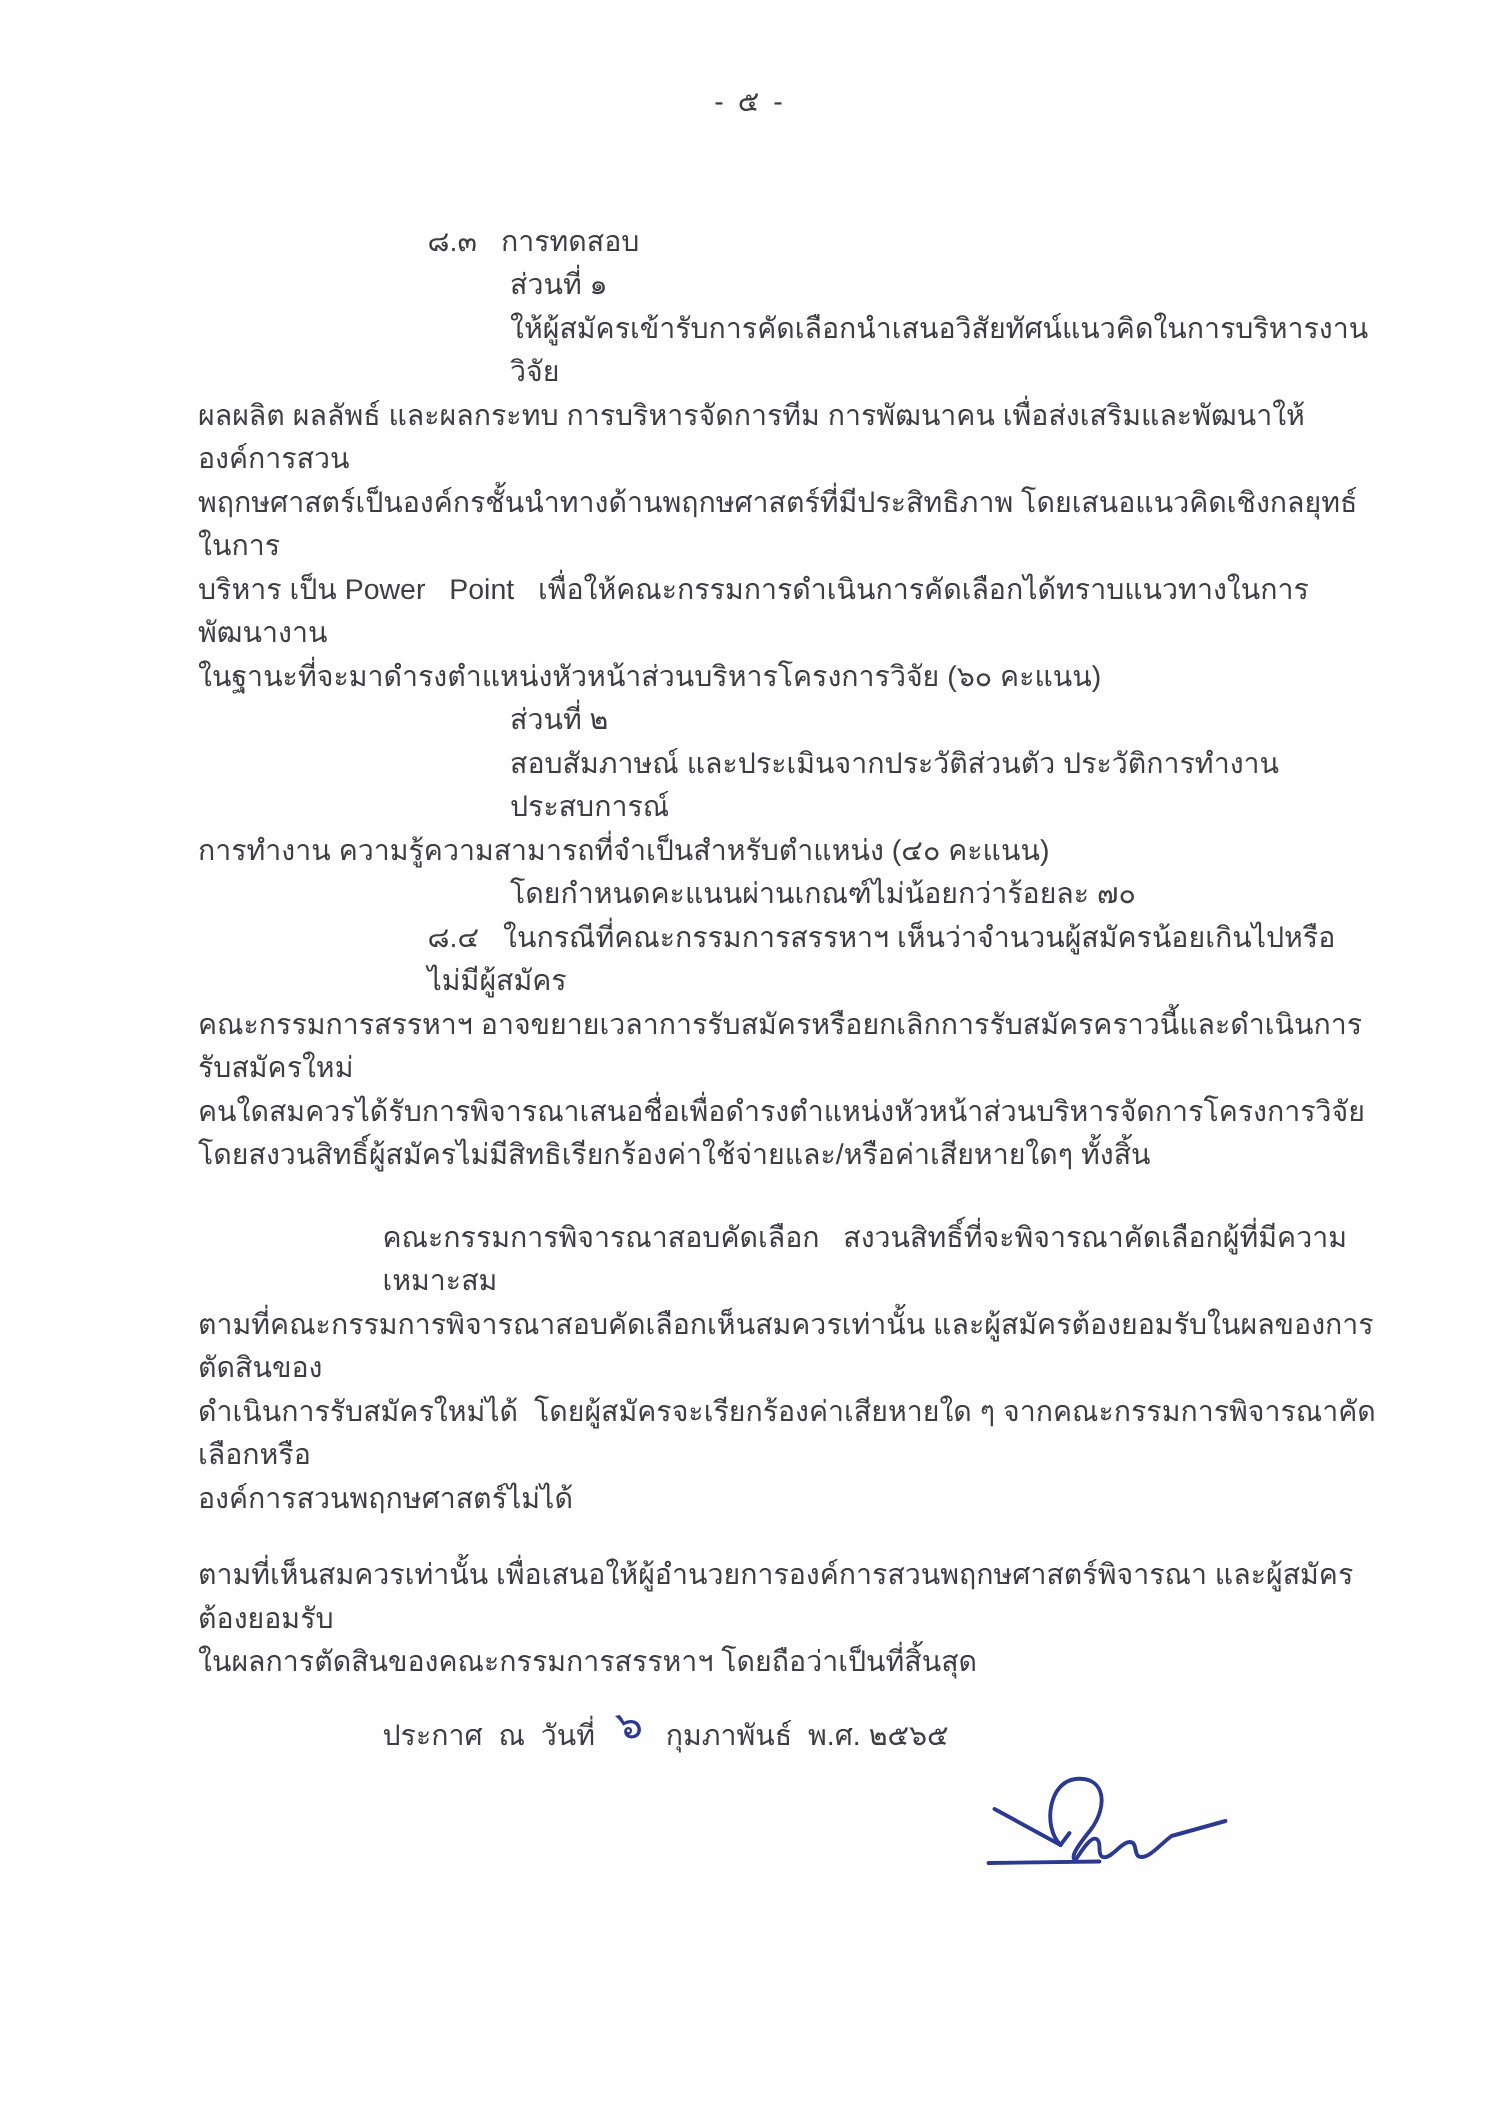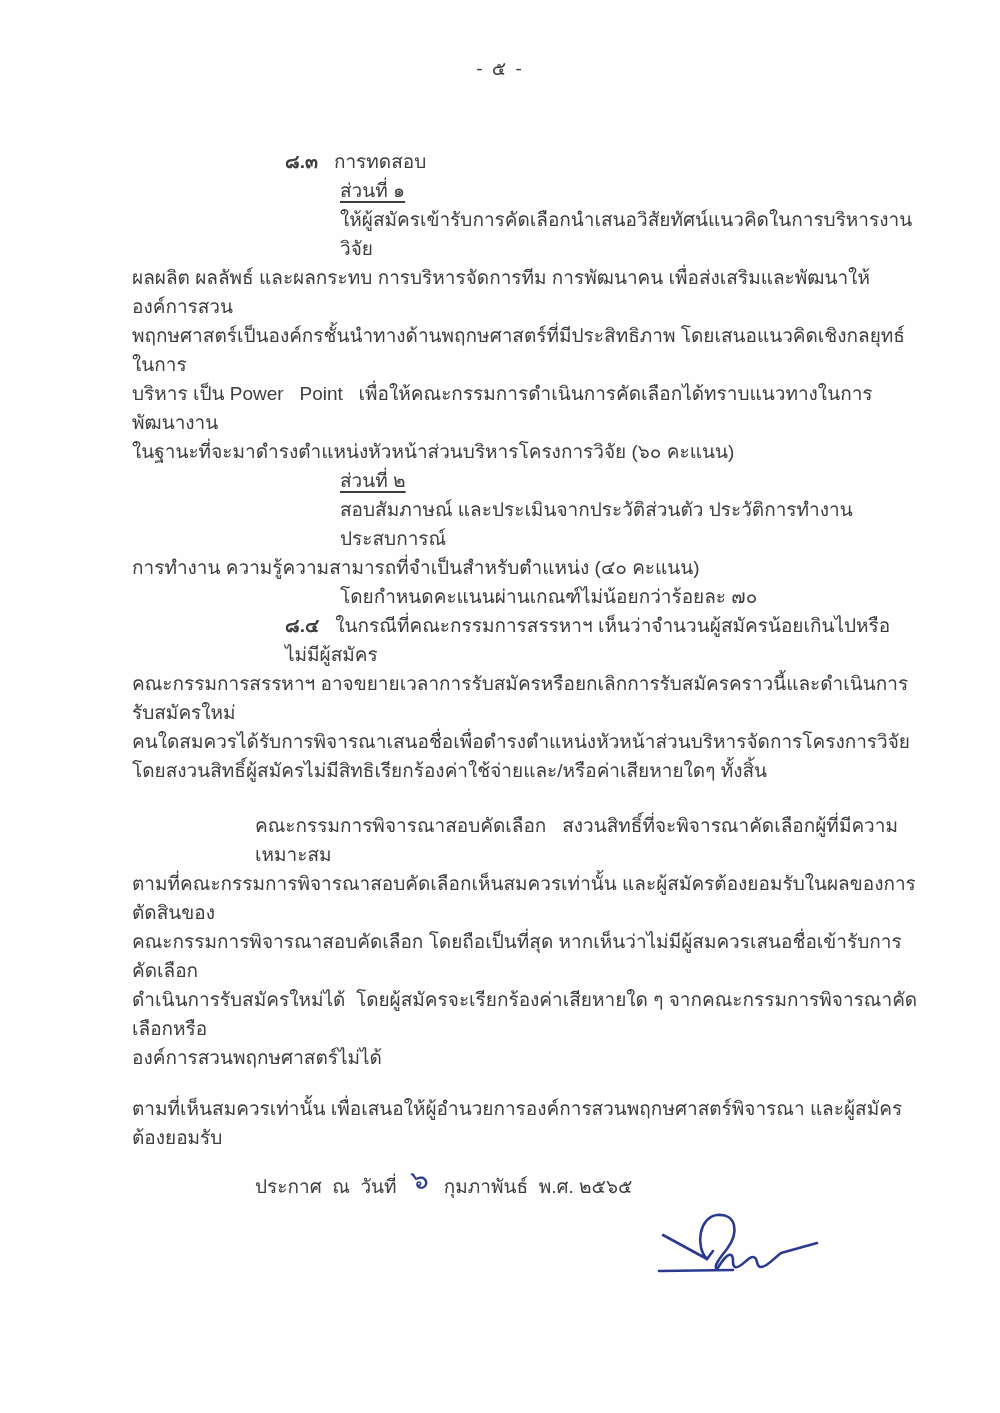--- a/index.html
+++ b/index.html
@@ -27,23 +27,22 @@
   .content {
     margin: 64px 78px 0 132px; 
   }
   .line {
     white-space: pre-wrap;
     min-height: 29px;
   }
   .indent-a { padding-left: 153px; } 
   .indent-b { padding-left: 208px; } 
   .indent-c { padding-left: 123px; } 
-  .sec-num { display: inline-block; margin-right: 16px; font-weight: bold; }
+  .sec-num { display: inline-block; margin-right: 16px; }
   .part-heading {
-    text-decoration: underline;
     text-underline-offset: 4px;
     text-decoration-thickness: 1.5px;
   }
   .gap-sm { margin-top: 22px; }
   .gap-md { margin-top: 26px; }
   .issuance { margin-top: 20px; padding-left: 123px; }
   .hand-day {
     display: inline-block;
     color: #2b3a90;
     font-size: 27px;
@@ -99,27 +98,27 @@
     <div>
       <div class="line indent-a"><span class="sec-num">๘.๔</span><span>ในกรณีที่คณะกรรมการสรรหาฯ เห็นว่าจำนวนผู้สมัครน้อยเกินไปหรือไม่มีผู้สมัคร</span></div>
       <div class="line">คณะกรรมการสรรหาฯ อาจขยายเวลาการรับสมัครหรือยกเลิกการรับสมัครคราวนี้และดำเนินการรับสมัครใหม่</div>
       <div class="line">คนใดสมควรได้รับการพิจารณาเสนอชื่อเพื่อดำรงตำแหน่งหัวหน้าส่วนบริหารจัดการโครงการวิจัย</div>
       <div class="line">โดยสงวนสิทธิ์ผู้สมัครไม่มีสิทธิเรียกร้องค่าใช้จ่ายและ/หรือค่าเสียหายใดๆ ทั้งสิ้น</div>
     </div>
 
     <div class="gap-md">
       <div class="line indent-c">คณะกรรมการพิจารณาสอบคัดเลือก   สงวนสิทธิ์ที่จะพิจารณาคัดเลือกผู้ที่มีความเหมาะสม</div>
       <div class="line">ตามที่คณะกรรมการพิจารณาสอบคัดเลือกเห็นสมควรเท่านั้น และผู้สมัครต้องยอมรับในผลของการตัดสินของ</div>
-      <div class="line">คณะกรรมการพิจารณาสอบคัดเลือก โดยถือเป็นที่สุด หากเห็นว่าไม่มีผู้สมควรเสนอชื่อเข้ารับการคัดเลือก</div>
       <div class="line">ดำเนินการรับสมัครใหม่ได้  โดยผู้สมัครจะเรียกร้องค่าเสียหายใด ๆ จากคณะกรรมการพิจารณาคัดเลือกหรือ</div>
       <div class="line">องค์การสวนพฤกษศาสตร์ไม่ได้</div>
     </div>
 
     <div class="gap-sm">
       <div class="line">ตามที่เห็นสมควรเท่านั้น เพื่อเสนอให้ผู้อำนวยการองค์การสวนพฤกษศาสตร์พิจารณา และผู้สมัครต้องยอมรับ</div>
+      <div class="line">ในผลการตัดสินของคณะกรรมการสรรหาฯ โดยถือว่าเป็นที่สิ้นสุด</div>
     </div>
 
     <div class="line issuance"><span>ประกาศ  ณ  วันที่</span><span class="hand-day">๖</span><span>กุมภาพันธ์  พ.ศ. ๒๕๖๕</span></div>
 
     <div class="signer-block">
       <div class="signature-wrap">
         <svg width="170" height="72" viewBox="0 0 170 72" aria-hidden="true">
           <g fill="none" stroke="#2b3a90" stroke-width="2.6" stroke-linecap="round" stroke-linejoin="round">
             <path d="M8,28 L52,52 L58,44"></path>
             <path d="M52,52 C40,40 44,10 62,8 C82,6 84,26 72,42 C64,52 58,60 62,62"></path>

